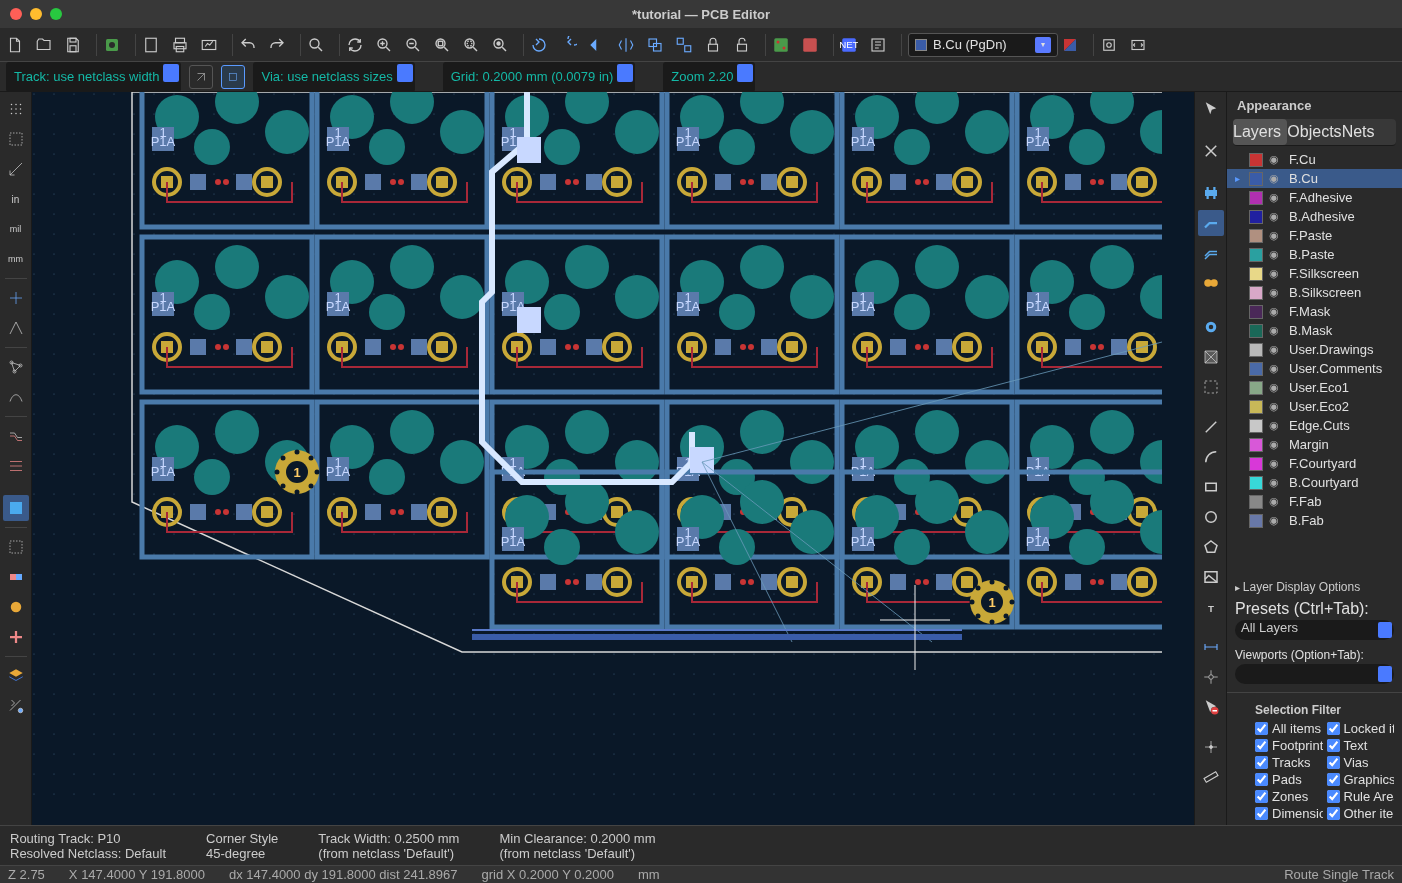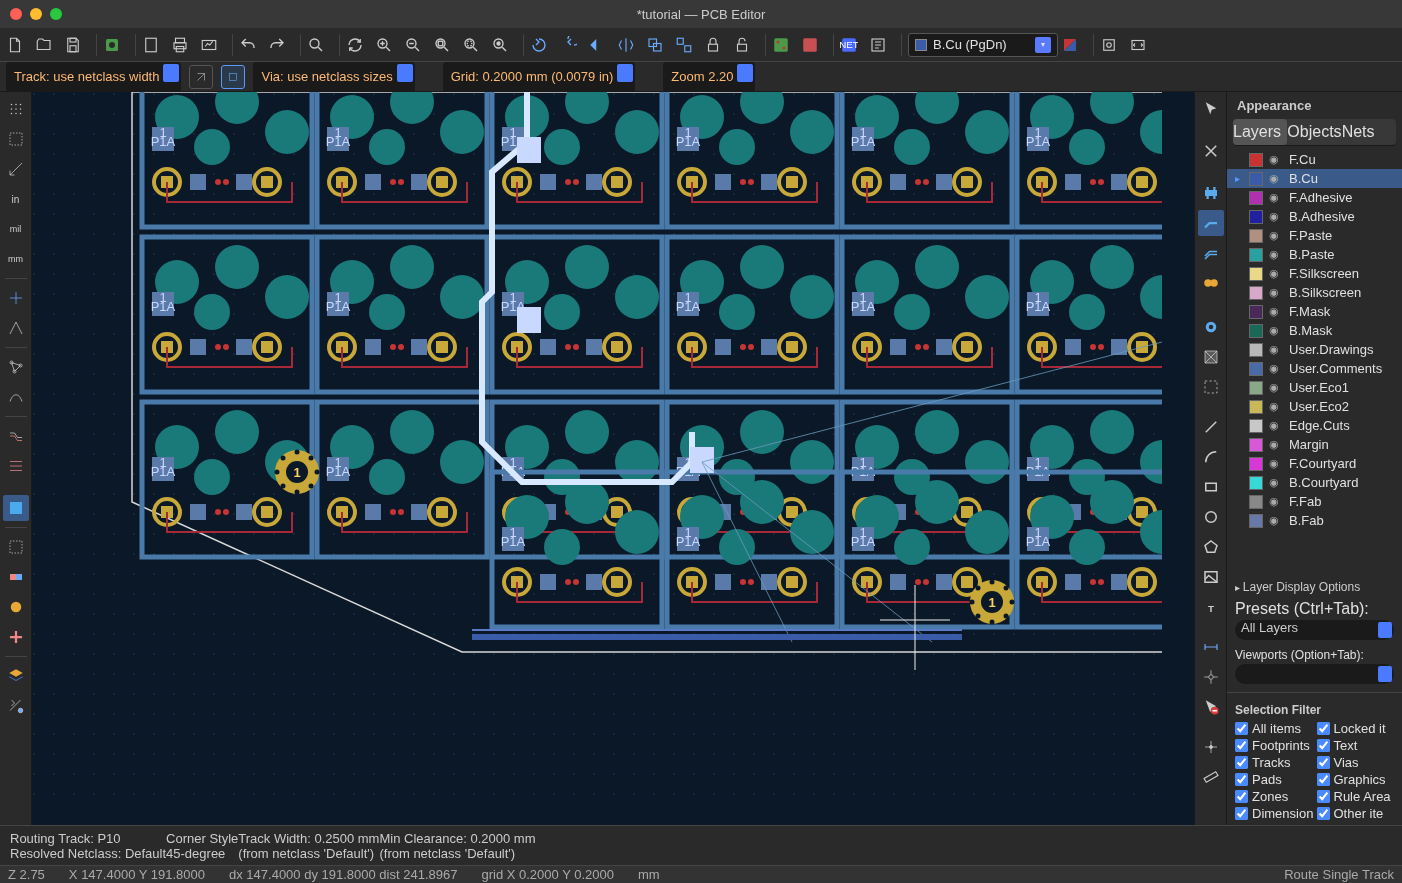--- a/index.html
+++ b/index.html
@@ -3,30 +3,30 @@
 <meta charset="utf-8">
 <style>
 * { margin: 0; padding: 0; box-sizing: border-box; font-family: -apple-system, BlinkMacSystemFont, "Segoe UI", Helvetica, Arial, sans-serif; font-size: 13px; }
 body { background: #2a2a2a; color: #e0e0e0; overflow: hidden; width: 1402px; height: 883px; position: relative; }
 .titlebar { height: 28px; background: #383838; display: flex; align-items: center; padding: 0 10px; position: relative; }
 .traffic { display: flex; gap: 8px; }
 .dot { width: 12px; height: 12px; border-radius: 50%; }
 .dot.red { background: #ff5f57; }
 .dot.yellow { background: #febc2e; }
 .dot.green { background: #28c840; }
-.title { position: absolute; left: 50%; transform: translateX(-50%); color: #ccc; }
+.title { position: absolute; left: 50%; transform: translateX(-50%); color: #ccc; font-weight: bold; }
 .toolbar { height: 34px; background: #2a2a2a; border-bottom: 1px solid #444; display: flex; align-items: center; padding: 0 6px; gap: 3px; }
 .tbtn { width: 26px; height: 26px; display: flex; align-items: center; justify-content: flex-start; cursor: pointer; border-radius: 2px; color: #ccc; }
 .tbtn svg { width: 18px; height: 18px; }
 .tsep { width: 1px; height: 22px; background: #444; margin: 0 3px; }
 .layer-select { height: 24px; background: #1a1a1a; border: 1px solid #555; border-radius: 3px; padding: 0 6px; display: flex; align-items: center; gap: 6px; min-width: 150px; cursor: pointer; }
 .layer-swatch { width: 12px; height: 12px; background: #3a5ca8; border: 1px solid #888; }
 .layer-select .caret { margin-left: auto; width: 16px; height: 16px; background: #5a7aff; border-radius: 2px; display:flex;align-items:center;justify-content:center;font-size:8px;}
 .optbar { height: 30px; background: #2a2a2a; border-bottom: 1px solid #1a1a1a; display: flex; align-items: center; padding: 0 6px; gap: 8px; }
-.optsel { height: 30px; background: #1a1a1a; border: none; border-radius: 3px; padding: 0 22px 0 8px; display: flex; align-items: center; color: #fdba74; position: relative; cursor:pointer; }
+.optsel { height: 30px; background: #1a1a1a; border: none; border-radius: 3px; padding: 0 22px 0 8px; display: flex; align-items: center; color: #14b8a6; position: relative; cursor:pointer; }
 .optsel::after { content: ''; position: absolute; right: 2px; top: 2px; width: 16px; height: 18px; background: #4a7aff; border-radius: 2px; }
 .opt-toggle { width: 24px; height: 24px; border:1px solid #555; border-radius:3px; display:flex; align-items:center;justify-content:center; cursor:pointer; }
 .opt-toggle.active { border-color: #5a9aff; background:#2a3a4a; }
 .main { display: flex; height: calc(100% - 28px - 34px - 30px - 40px - 18px); }
 .ltoolbar { width: 32px; background: #2a2a2a; border-right: 1px solid #1a1a1a; display: flex; flex-direction: column; align-items: center; padding-top: 4px; gap: 4px; }
 .ltbtn { width: 26px; height: 26px; display:flex;align-items:center;justify-content:center;cursor:pointer;border-radius:2px;color:#ccc;}
 .ltbtn.active { background:#3a5a8a; }
 .canvas { flex: 1; background: #0a1828; position: relative; overflow: hidden; }
 .rtoolbar { width: 32px; background: #2a2a2a; border-left:1px solid #1a1a1a; display:flex;flex-direction:column;align-items:center;padding-top:4px;gap:4px; }
 .rpanel { width: 176px; background: #2a2a2a; border-left: 1px solid #1a1a1a; display:flex;flex-direction:column; overflow:hidden; }
@@ -37,26 +37,26 @@
 .layers { flex:1; overflow-y:auto; padding:4px 0; }
 .layer-row { display:flex; align-items:center; padding:2px 8px; gap:6px; cursor:pointer; font-size:12px; }
 .layer-row.sel { background:#3a5a8a; }
 .layer-row .arrow { width:8px; color:#5a9aff; font-size:10px;}
 .layer-row .sw { width:14px; height:14px; border:1px solid #666; }
 .layer-row .eye { width:14px; color:#aaa; font-size:11px; }
 .section-hdr { padding:4px 8px; font-size:12px; color:#ccc; cursor:pointer; }
 .section-hdr::before { content:'▸ '; font-size:10px; }
 .preset-row { padding:2px 8px; }
 .preset-sel { width:100%; height:20px; background:#1a1a1a; border:none; border-radius:10px; color:#ccc; padding:0 6px; font-size:12px; position:relative;}
-.selfilter { padding:4px 8px; }
+.selfilter { padding:4px 8px;margin-left:20px; }
 .sf-title { font-size:12px; color:#ccc; margin-bottom:4px; font-weight:600;}
 .sf-grid { display:grid; grid-template-columns:1fr 1fr; gap:2px 4px; }
 .sf-item { display:flex; align-items:center; gap:4px; font-size:12px; white-space:nowrap; overflow:hidden;}
 .sf-item input { accent-color:#4a8aff; }
-.infobar { height:40px; background:#2a2a2a; border-top:1px solid #444; display:flex; padding:4px 10px; font-size:11.5px; color:#ccc; }
+.infobar { height:40px; background:#2a2a2a; border-top:1px solid #444; display:flex; padding:4px 10px; font-size:11.5px; color:#ccc; gap:40px;}
 .infocol { display:flex; flex-direction:column; justify-content:center;}
 .statusbar { height:18px; background:#333; border-top:1px solid #444; display:flex; align-items:center; padding:0 8px; font-size:11px; color:#aaa; gap:24px; }
 .statusbar .spacer { flex:1; }
 
 .pcb-svg { position:absolute; top:0; left:0; }
 </style>
 </head>
 <body>
 
 <div class="titlebar">

